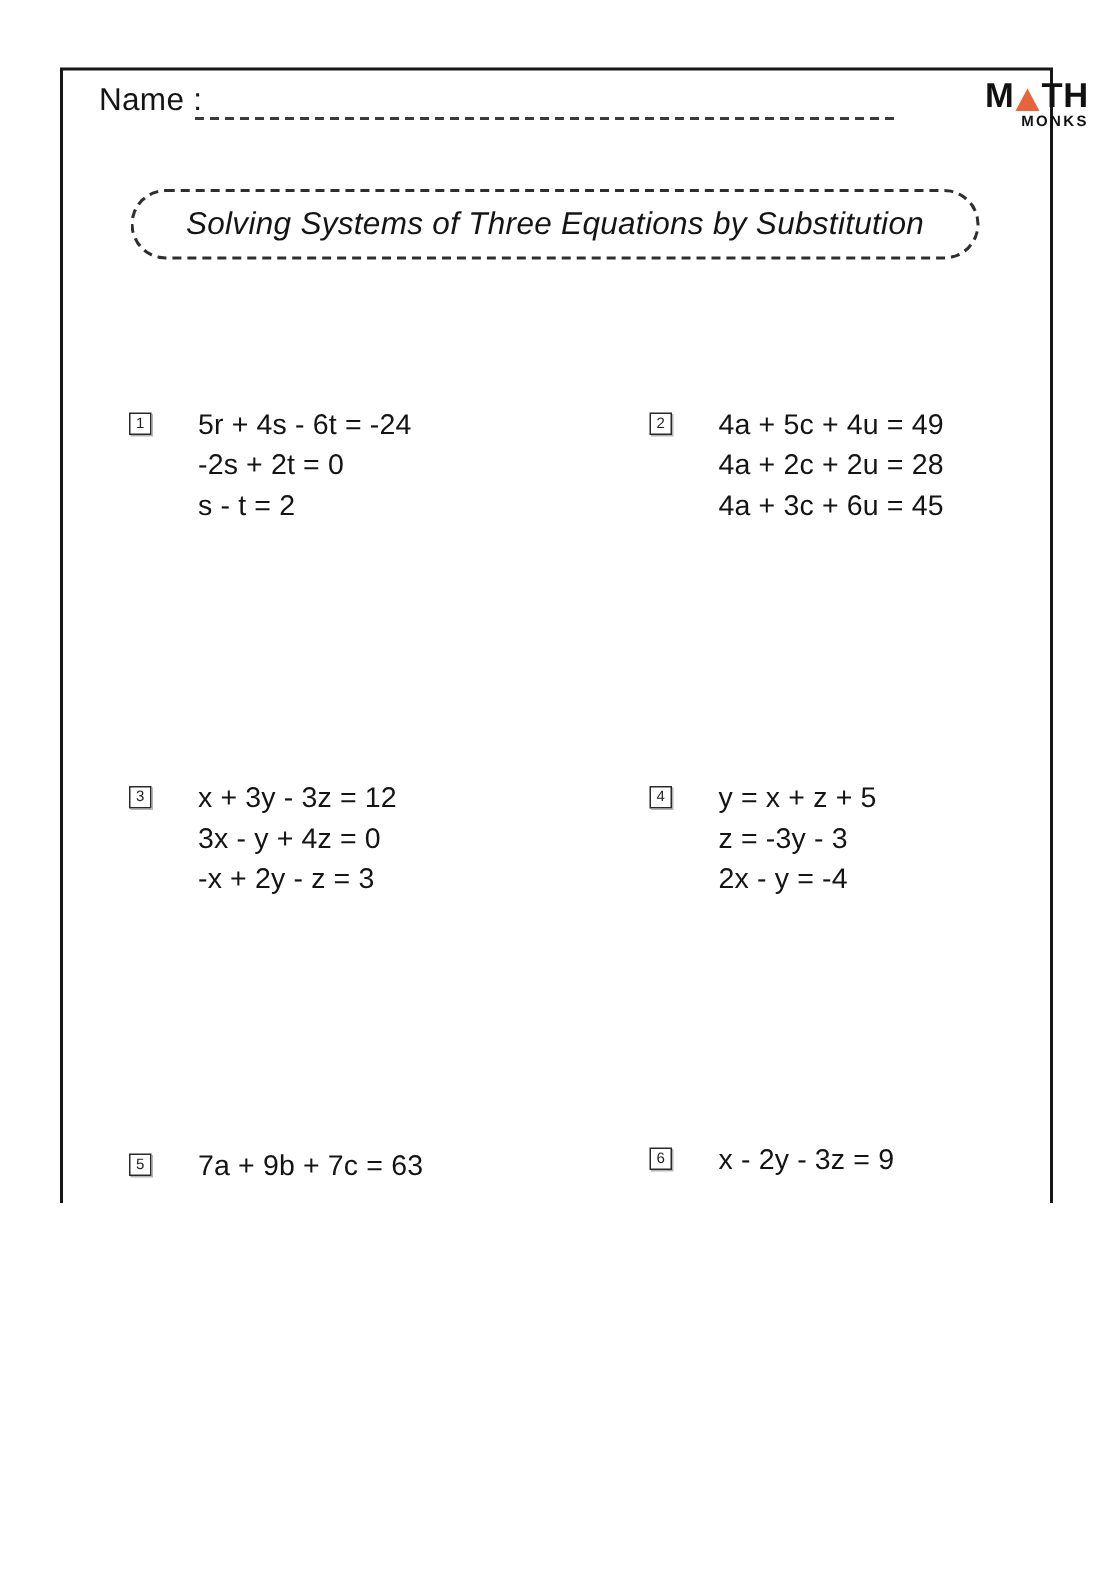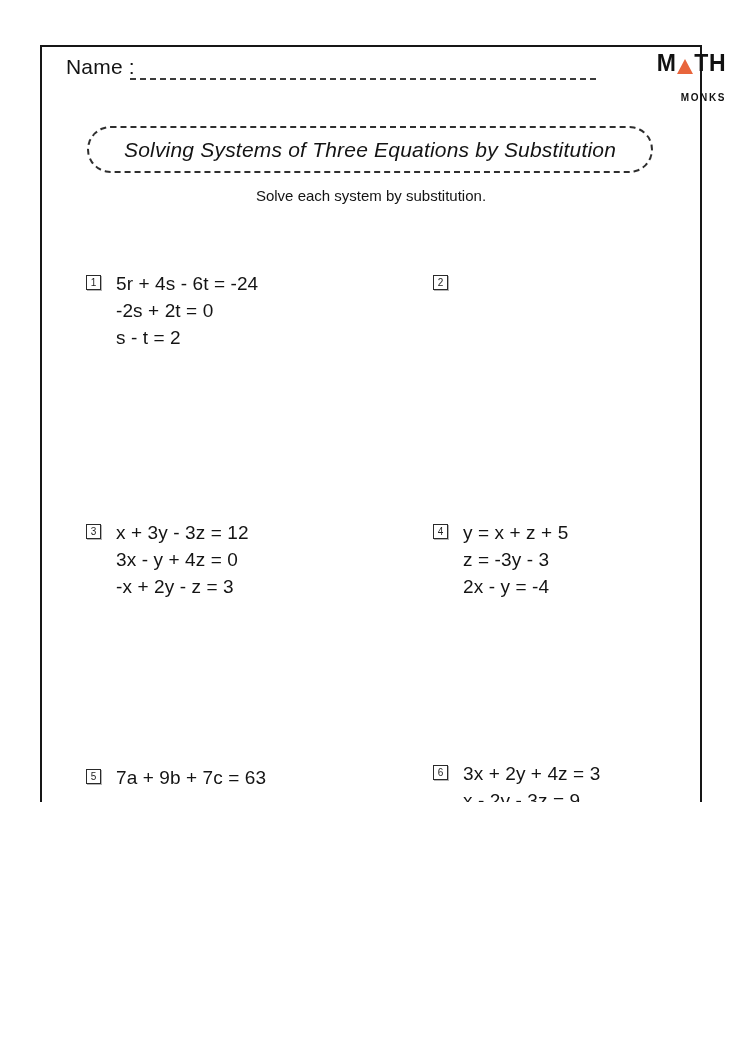--- a/index.html
+++ b/index.html
@@ -64,21 +64,21 @@
     height: 0;
     border-left: 8px solid transparent;
     border-right: 8px solid transparent;
     border-bottom: 15px solid #E8653C;
     margin: 0 1px 1px 1px;
   }
   .logo-sub {
     font-size: 10px;
     font-weight: 700;
     letter-spacing: 1.6px;
-    margin-top: 18px;
+    margin-top: 2px;
     color: #111111;
   }
   
   .title-oval {
     position: absolute;
     left: 87px;
     top: 126px;
     width: 566px;
     height: 47px;
     border: 2px dashed #2e2e2e;
@@ -116,21 +116,21 @@
     box-sizing: border-box;
     margin-top: 5px;
     display: flex;
     align-items: center;
     justify-content: center;
     font-size: 10px;
     color: #222222;
     flex: 0 0 auto;
   }
   .problem .equations {
-    margin-left: 15px;
+    margin-left: 31px;
     font-size: 19px;
     line-height: 27px;
     letter-spacing: 0.1px;
     white-space: nowrap;
   }
   .p1 { left: 86px;  top: 270px; }
   .p2 { left: 433px; top: 270px; }
   .p3 { left: 86px;  top: 519px; }
   .p4 { left: 433px; top: 519px; }
   .p5 { left: 86px;  top: 764px; }
@@ -151,33 +151,37 @@
       <span class="logo-triangle" style="border-bottom-color: rgb(232, 101, 60);"></span>
       <span>TH</span>
     </div>
     <div class="logo-sub">MONKS</div>
   </div>
 
   <div class="title-oval">
     <div class="title-text">Solving Systems of Three Equations by Substitution</div>
   </div>
 
-  <div class="instructions">Solve each system by substitution.</div>
 
   <div class="problem p1">
     <div class="badge">1</div>
     <div class="equations">
       <div>5r + 4s - 6t = -24</div>
       <div>-2s + 2t = 0</div>
       <div>s - t = 2</div>
     </div>
   </div>
 
   <div class="problem p2">
     <div class="badge">2</div>
+    <div class="equations">
+      <div>4a + 5c + 4u = 49</div>
+      <div>4a + 2c + 2u = 28</div>
+      <div>4a + 3c + 6u = 45</div>
+    </div>
   </div>
 
   <div class="problem p3">
     <div class="badge">3</div>
     <div class="equations">
       <div>x + 3y - 3z = 12</div>
       <div>3x - y + 4z = 0</div>
       <div>-x + 2y - z = 3</div>
     </div>
   </div>
@@ -194,17 +198,16 @@
   <div class="problem p5">
     <div class="badge">5</div>
     <div class="equations">
       <div>7a + 9b + 7c = 63</div>
     </div>
   </div>
 
   <div class="problem p6">
     <div class="badge">6</div>
     <div class="equations">
-      <div>3x + 2y + 4z = 3</div>
       <div>x - 2y - 3z = 9</div>
     </div>
   </div>
 </div>
 
 </body></html>

